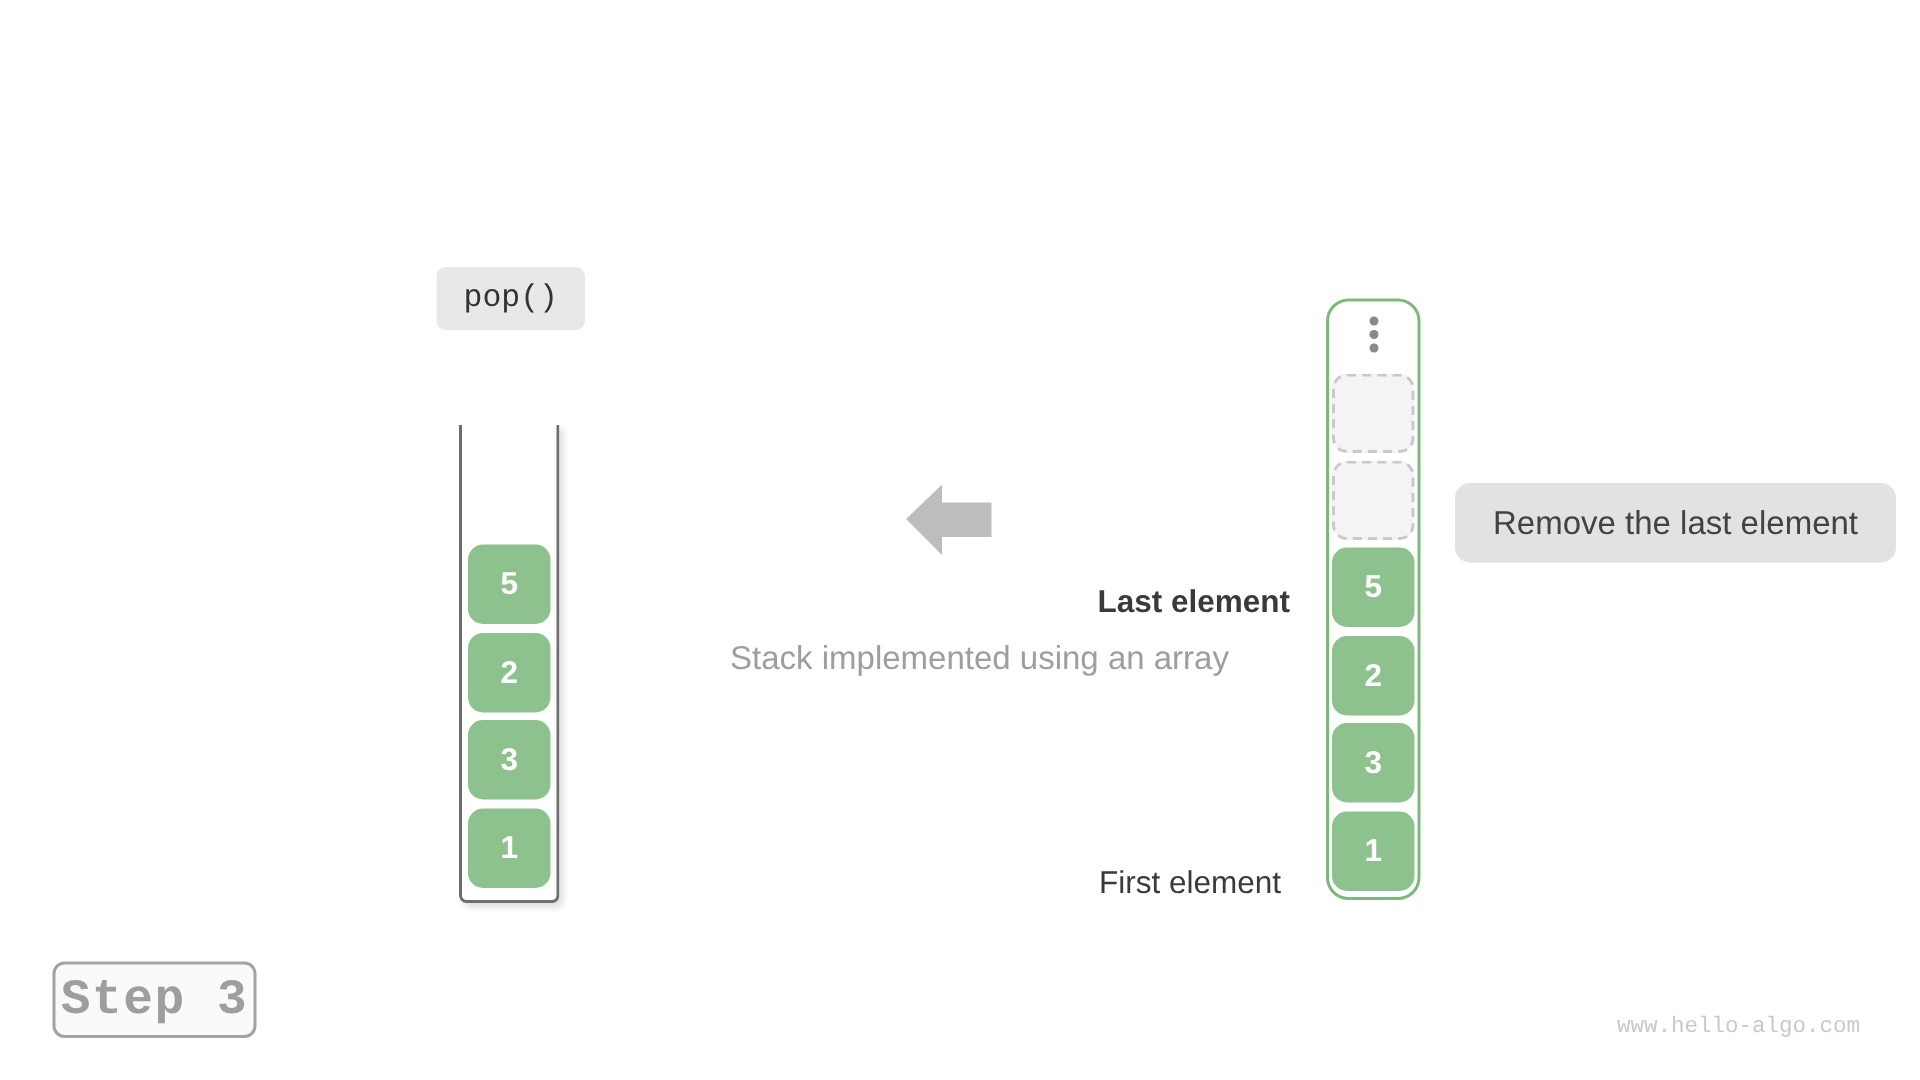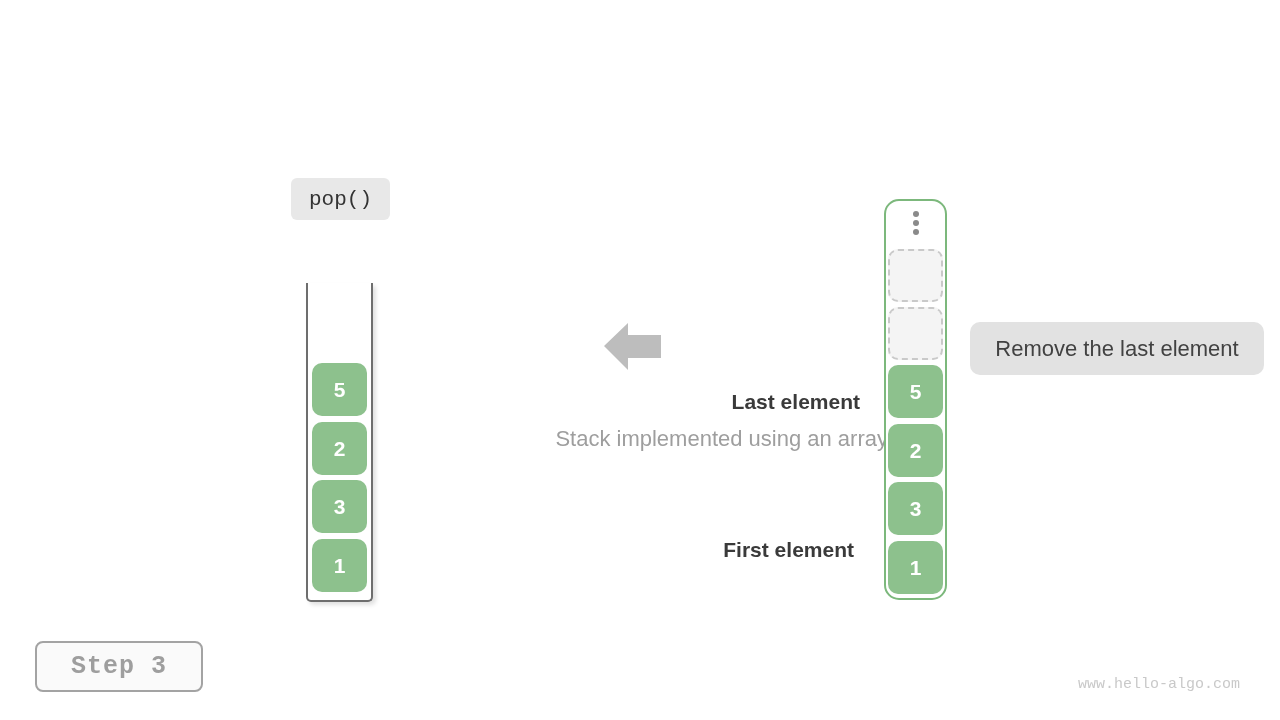--- a/index.html
+++ b/index.html
@@ -92,54 +92,54 @@
 
   
   .last-el {
     position: absolute;
     right: 420px; top: 378px;
     font-size: 21px; font-weight: bold;
     color: #3a3a3a; white-space: nowrap; margin-top: 12px;
   }
   .first-el {
     position: absolute;
-    right: 426px; top: 538px;
-    font-size: 21px; font-weight: bold;
+    right: 426px; top: 577px;
+    font-size: 21px; font-weight: normal;
     color: #3a3a3a; white-space: nowrap; text-align: right;
   }
   .caption {
     position: absolute;
-    left: 368px; top: 426px; width: 520px;
-    text-align: right;
+    left: 393px; top: 426px; width: 520px;
+    text-align: center;
     font-size: 22px;
     color: var(--muted-text, #9e9e9e);
   }
   .remove-label {
     position: absolute;
     left: 970px; top: 306px;
     width: 294px; height: 53px;
     background: #e2e2e2;
     border-radius: 10px;
     display: flex; align-items: center; justify-content: center;
     font-size: 22px;
     color: #424242;
     white-space: nowrap;
     margin-top: 16px;
   }
 
   
   .step-badge {
     position: absolute;
     left: 35px; top: 641px;
-    width: 168px; height: 51px;
+    width: 136px; height: 51px;
     background: #fafafa;
     border: 2px solid #a3a3a3;
     border-radius: 8px;
     display: flex; align-items: center; justify-content: center;
-    font-size: 25px; font-weight: bold;
+    font-size: 33px; font-weight: bold;
     color: var(--muted-text, #9e9e9e);
     letter-spacing: 1px;
   }
 
   
   .watermark {
     position: absolute;
     right: 40px; top: 676px;
     font-size: 15px;
     color: #c9c9c9;

